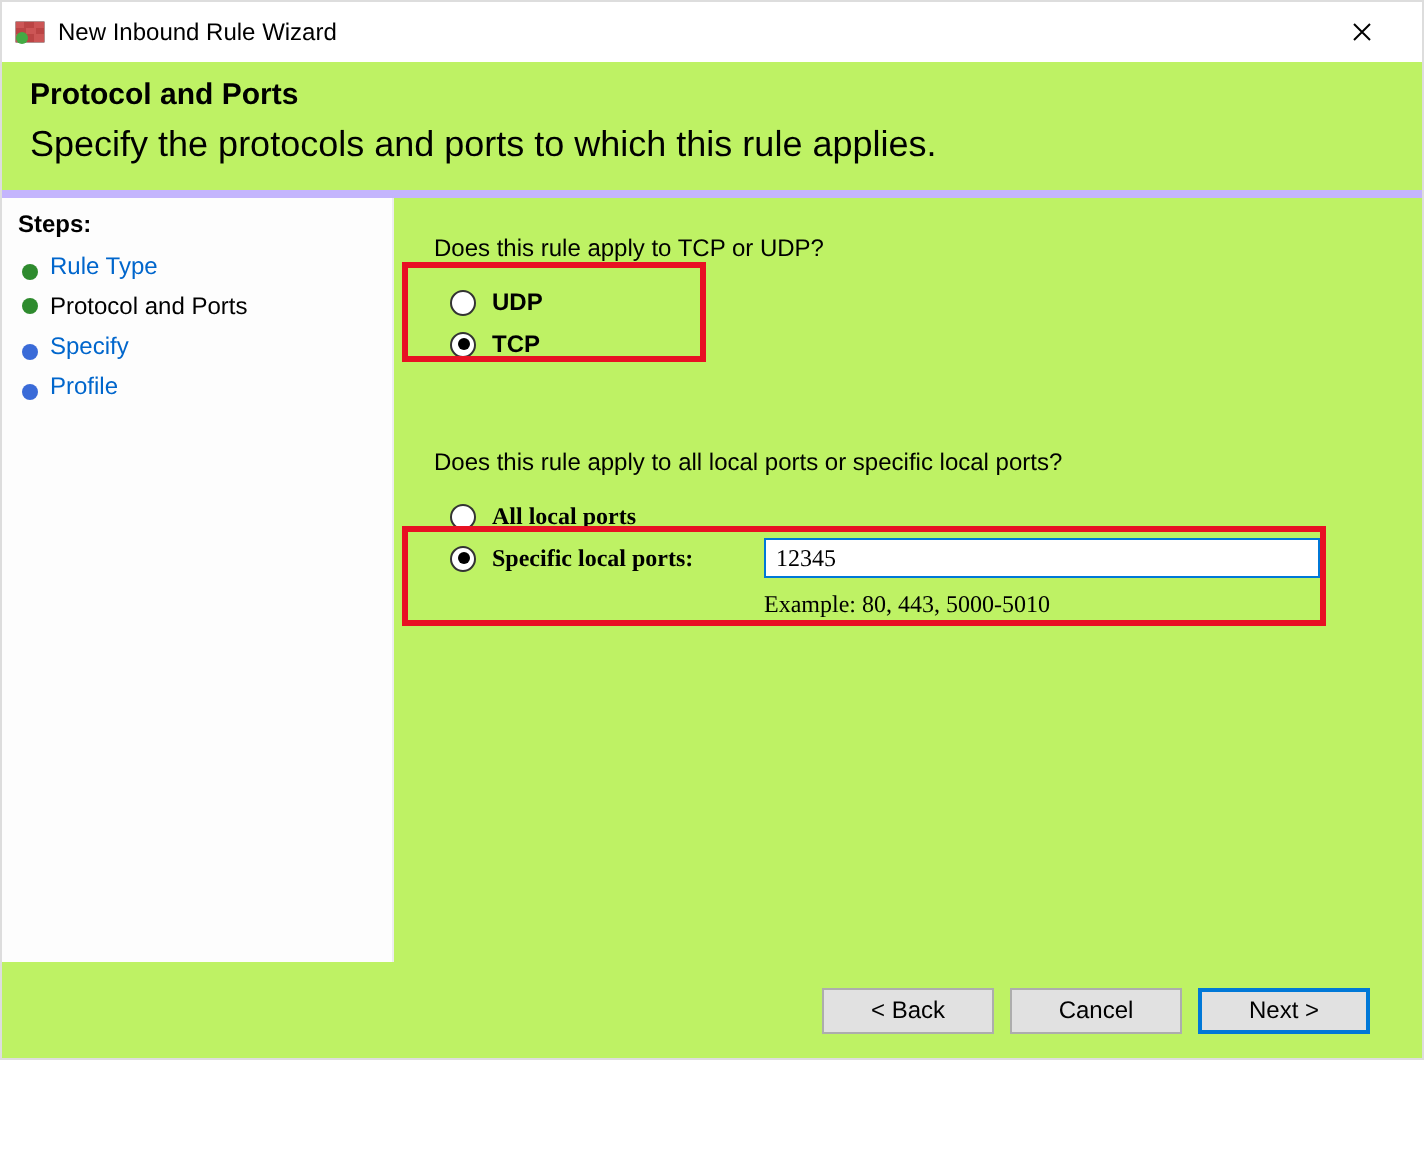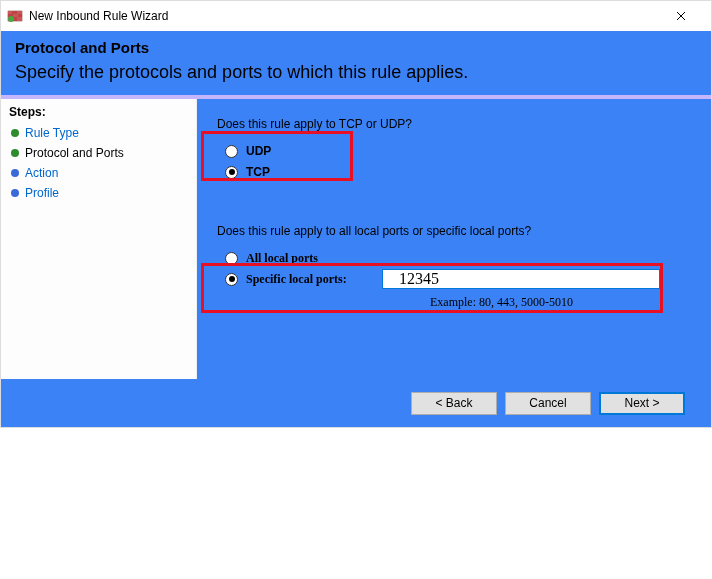--- a/index.html
+++ b/index.html
@@ -4,22 +4,22 @@
 <style>
   * { box-sizing: border-box; }
   html, body {
     margin: 0; padding: 0;
     font-family: "Segoe UI", Tahoma, sans-serif;
     font-size: 12px;
     color: #000;
     background: #fff;
   }
   .window {
-    width: 712px; height: 428px;
-    background: #3b82f6;
+    width: 712px; height: 530px;
+    background: #bef264;
     display: flex; flex-direction: column;
     border: 1px solid #ddd;
   }
   .titlebar {
     height: 30px;
     display: flex; align-items: center;
     padding: 0 8px 0 6px;
     background: #fff;
   }
   .titlebar .app-icon {
@@ -69,21 +69,21 @@
   }
   .sidebar .step .bullet {
     width: 8px; height: 8px;
     border-radius: 50%;
     margin-right: 6px;
     flex-shrink: 0;
   }
   .sidebar .step.done .bullet { background: #2e8b2e; }
   .sidebar .step.current .bullet { background: #2e8b2e; }
   .sidebar .step.pending .bullet { background: #3a6bd8; }
-  .sidebar .step.link { color: #0066cc; }
+  .sidebar .step.link { color: #0066cc; align-items: flex-end; }
   .sidebar .step.current-label { color: #000; }
   .content {
     flex: 1;
     position: relative;
     padding: 18px 20px 0 20px;
   }
   .question {
     margin-bottom: 10px;
   }
   .radio-group {
@@ -127,23 +127,23 @@
   }
   .ports-row {
     display: flex; align-items: center;
     margin: 1px 0 4px 0;
   }
   .ports-row .radio-label { font-weight: bold; }
   .port-input {
     margin-left: 0;
     border: 1px solid #0078d7;
     height: 20px;
-    padding: 0 16px;
+    padding: 0 5px;
     font-family: inherit;
-    font-size: 16px;
+    font-size: 12px;
     width: 278px;
     outline: none;
   }
   .example {
     font-size: 12px;
     margin-left: 0;
     margin-top: 2px;
   }
   .footer {
     height: 48px;
@@ -207,21 +207,21 @@
       <div class="step done link">
         <span class="bullet"></span>
         <span>Rule Type</span>
       </div>
       <div class="step current current-label">
         <span class="bullet"></span>
         <span>Protocol and Ports</span>
       </div>
       <div class="step pending link">
         <span class="bullet"></span>
-        <span>Action</span>
+        <span>Specify</span>
       </div>
       <div class="step pending link">
         <span class="bullet"></span>
         <span>Profile</span>
       </div>
     </div>
 
     <div class="content">
 
       <div class="question">Does this rule apply to TCP or UDP?</div>
@@ -243,21 +243,21 @@
         <div class="radio-group" style="margin-left:8px;font-family:Liberation Serif, serif;">
           <div class="radio-row">
             <span class="radio"></span>
             <span class="radio-label">All local ports</span>
           </div>
           <div class="ports-row">
             <span class="radio checked"></span>
             <span class="radio-label" style="width:136px;">Specific local ports:</span>
             <input class="port-input" type="text" value="12345" style="">
           </div>
-          <div style="display:flex;gap:48px;">
+          <div style="display:flex;">
             <span style="width:157px;"></span>
             <span class="example">Example: 80, 443, 5000-5010</span>
           </div>
         </div>
       </div>
 
       <div class="highlight-box hl1"></div>
       <div class="highlight-box hl2"></div>
 
     </div>

